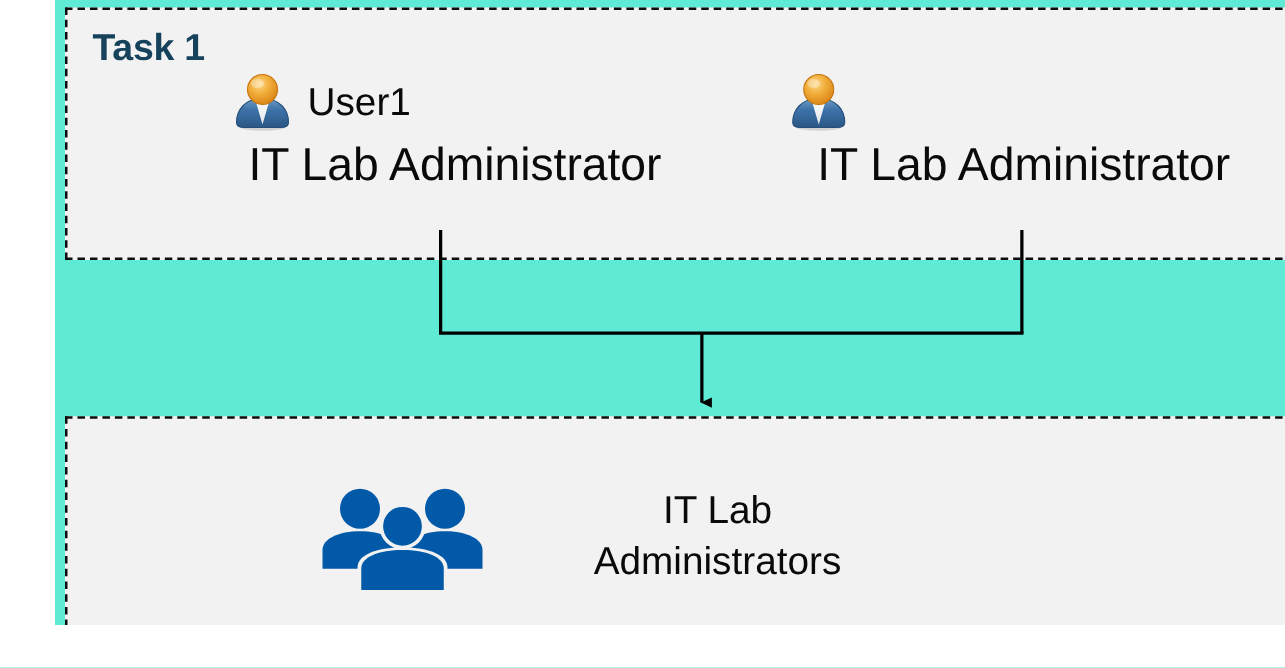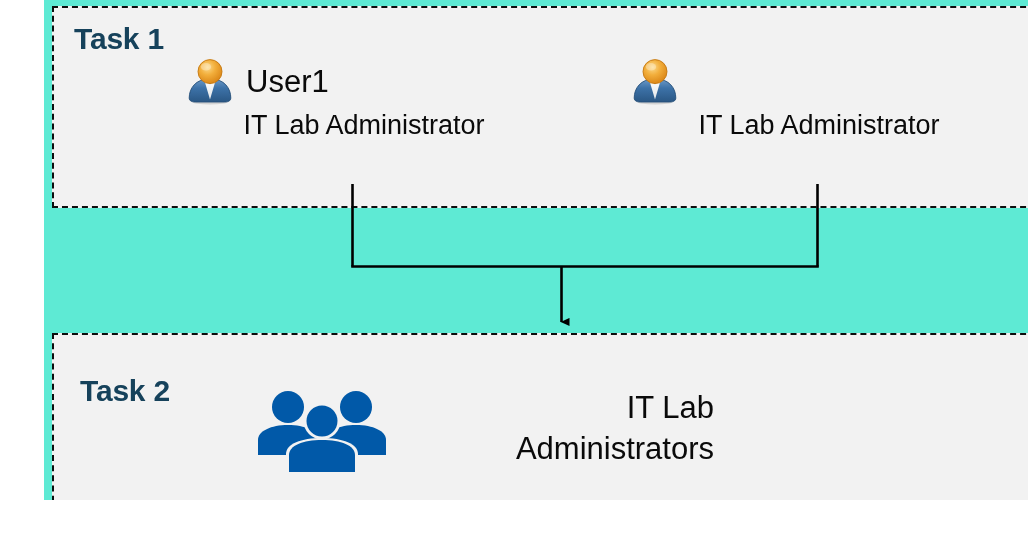--- a/index.html
+++ b/index.html
@@ -54,41 +54,41 @@
   #person-guest { left: 585px; top: 57px; width: 380px; }
 
   .person-row-top {
     display: flex;
     align-items: center;
     justify-content: flex-start;
     gap: 10px;
     height: 50px;
   }
   .person-name { font-size: 31px; }
-  .person-role { font-size: 27px; margin-top: 1px; }
+  .person-role { font-size: 37px; margin-top: 1px; }
 
   
   .user-icon { width: 52px; height: 48px; display: block; flex: 0 0 auto; }
 
   
   #group-icon {
     position: absolute;
     left: 212px;
     top: 388px;
     width: 132px;
     height: 86px;
   }
 
   
   #group-label {
     position: absolute;
     left: 390px;
     top: 388px;
     width: 280px;
-    text-align: right;
+    text-align: center;
     color: #0A0A0A;
     font-size: 31px;
     line-height: 1.32;
   }
 
   
   #connector {
     position: absolute;
     left: 0;
     top: 0;
@@ -180,21 +180,20 @@
 
     <path d="M773.5,184 L773.5,266.5" fill="none" stroke="#000000" stroke-width="2.6"></path>
 
     <path d="M307.2,266.5 L774.8,266.5" fill="none" stroke="#000000" stroke-width="2.6"></path>
 
     <path d="M517.5,266.5 L517.5,322" fill="none" stroke="#000000" stroke-width="2.6" marker-end="url(#arrowHead)"></path>
   </svg>
 
   <div class="task-box" id="task2-box"></div>
 
-  <div class="task-label" id="task2-label">Task 2</div>
 
   <svg id="group-icon" viewBox="0 0 132 86">
     <g fill="#0159A8">
 
       <circle cx="32" cy="19" r="16"></circle>
       <path d="M2 67 L2 52 C2 43 15 37 32 37 C49 37 62 43 62 52 L62 67 Z"></path>
 
       <circle cx="100" cy="19" r="16"></circle>
       <path d="M70 67 L70 52 C70 43 83 37 100 37 C117 37 130 43 130 52 L130 67 Z"></path>
 

